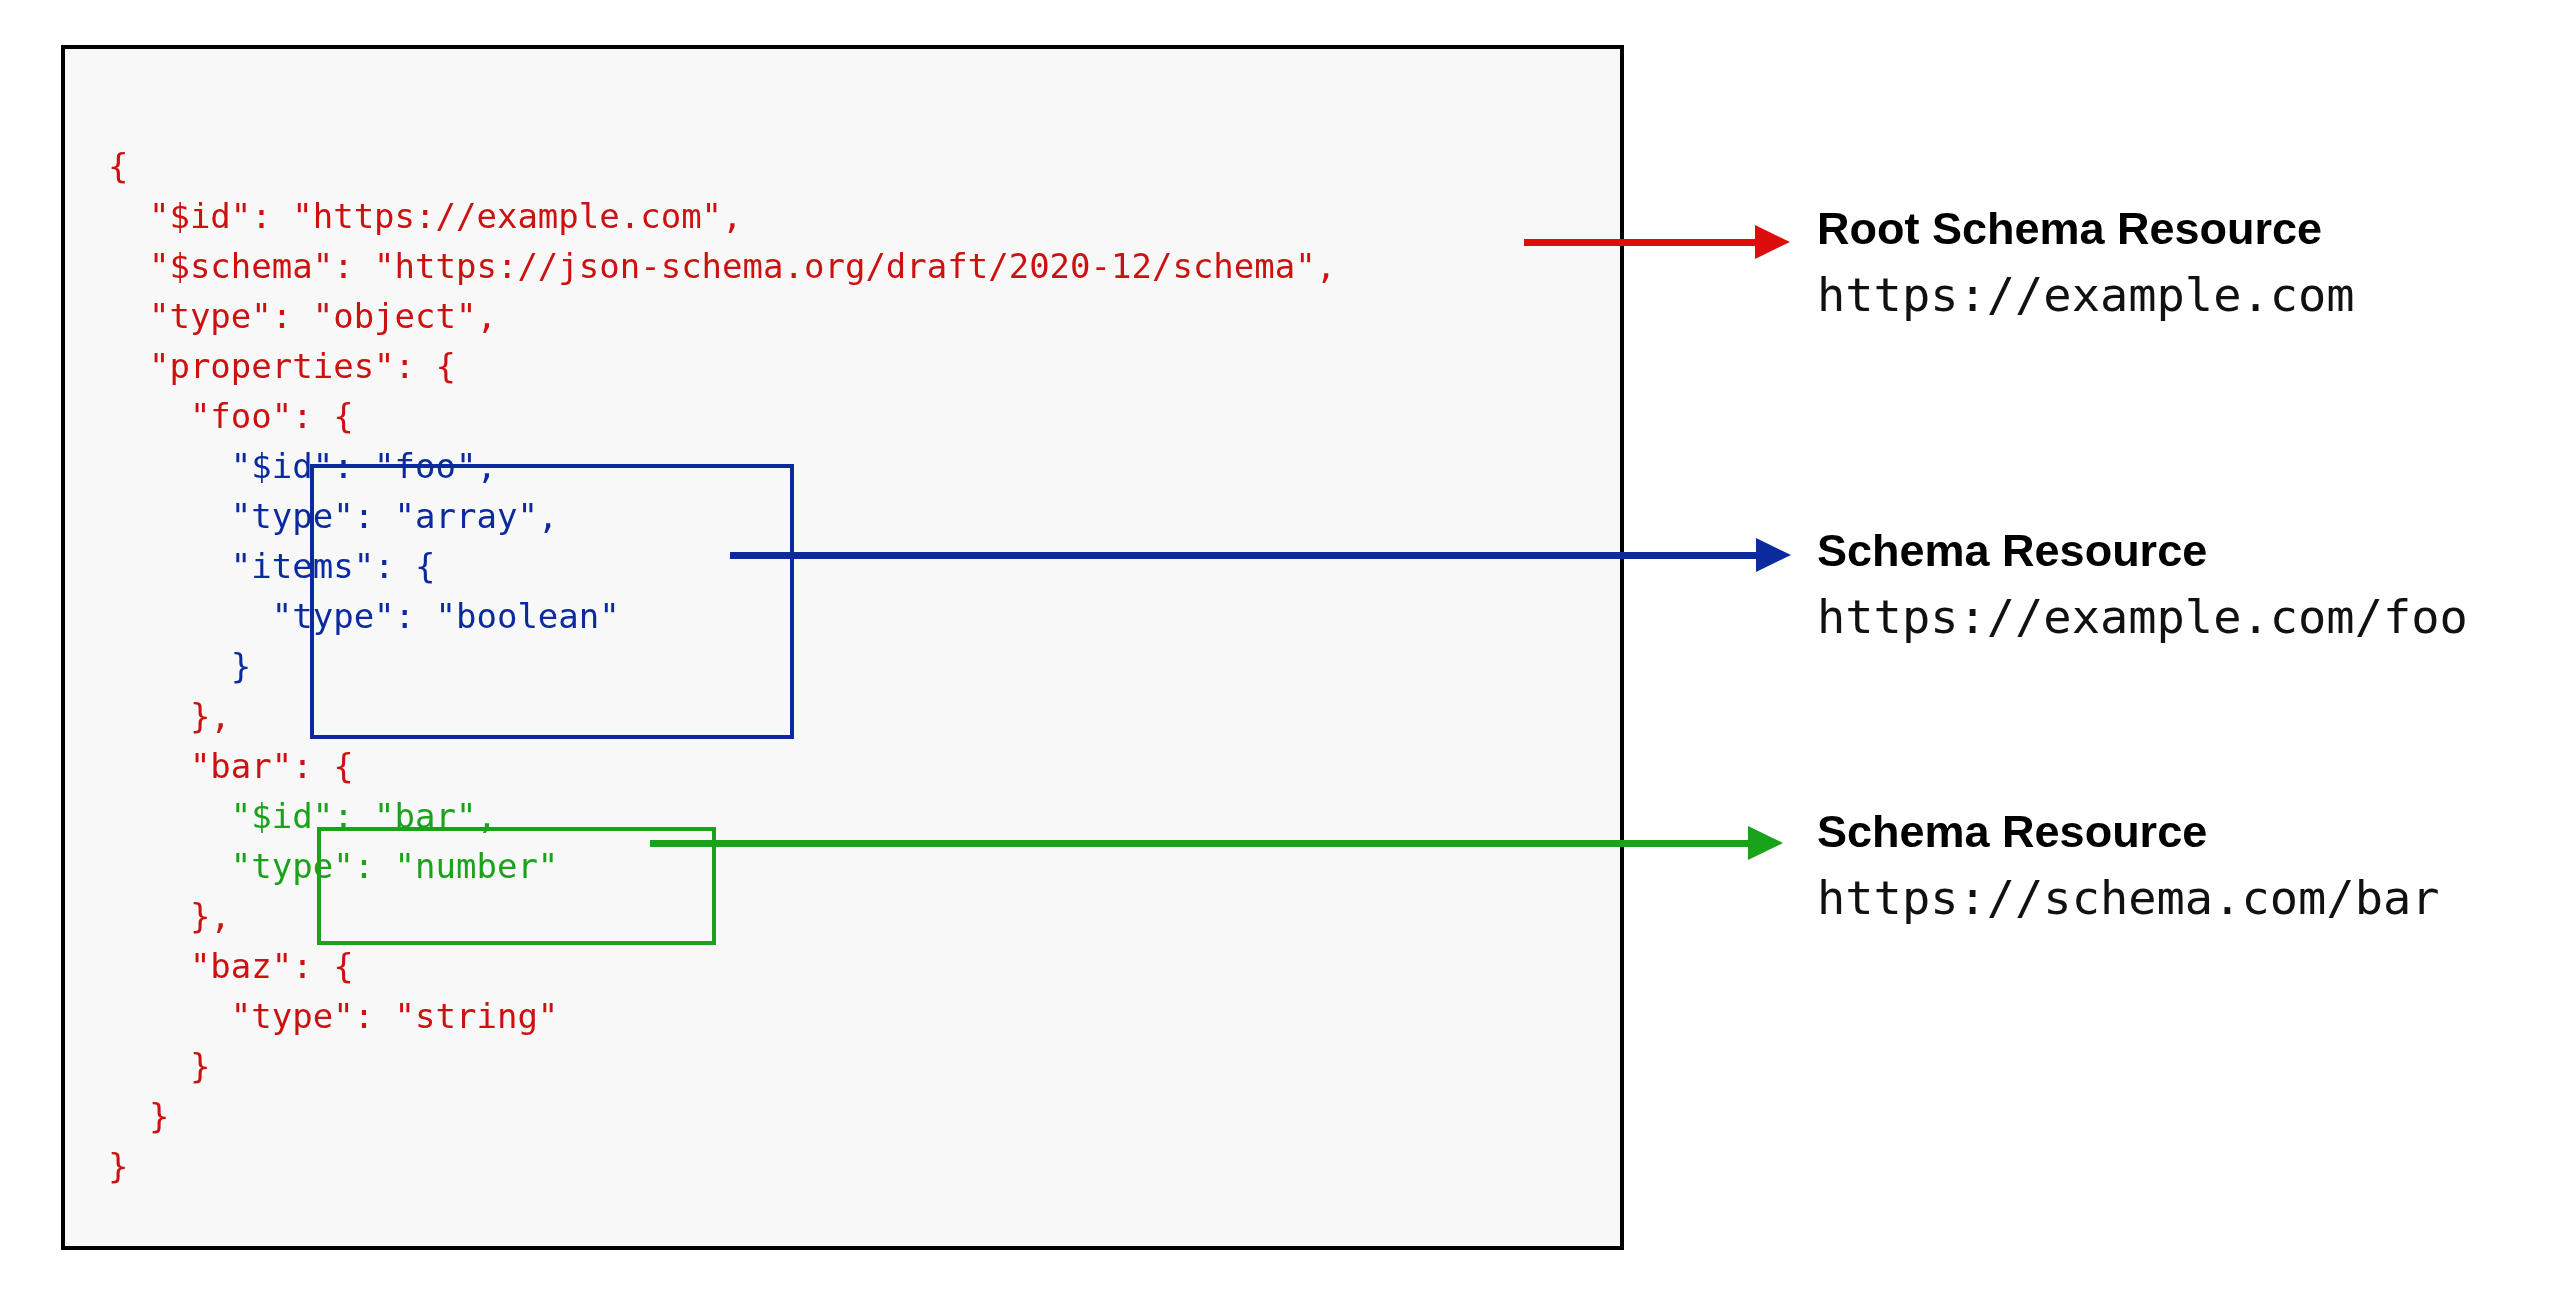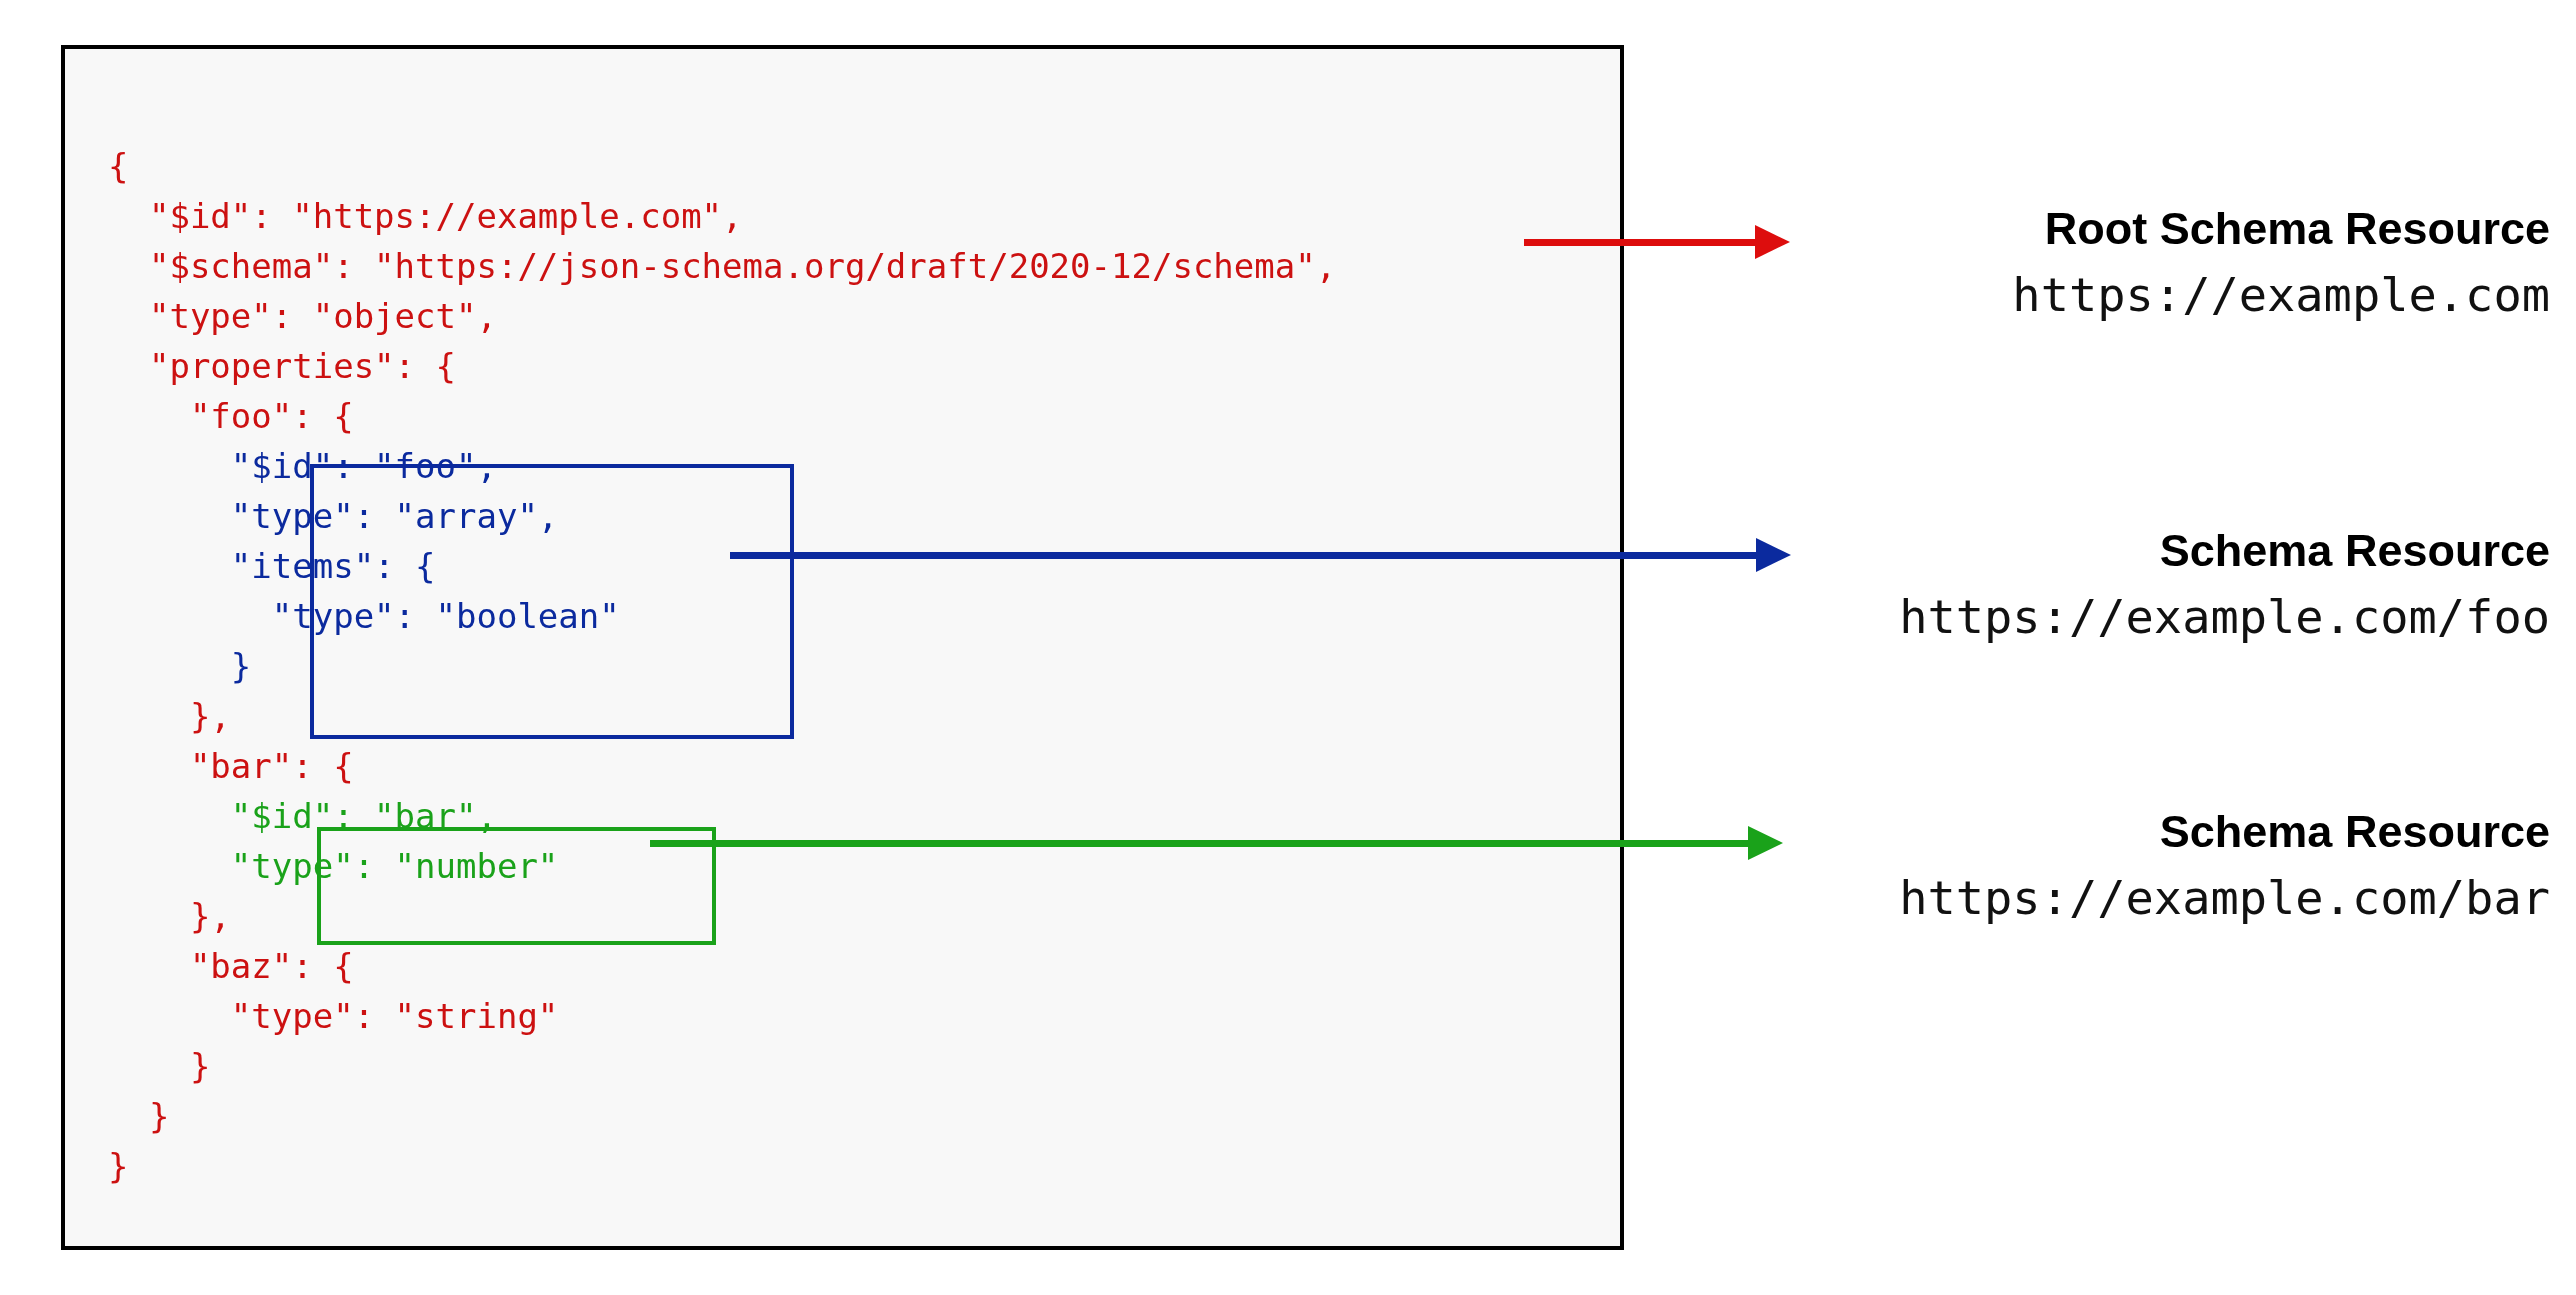--- a/index.html
+++ b/index.html
@@ -46,21 +46,21 @@
 
   #arrow-blue{left:730px; top:552px; width:1060px;}
   #arrow-blue .shaft{width:1026px; background:#0b2a9e;}
   #arrow-blue .head{left:1026px; border-left:35px solid #0b2a9e;}
 
   #arrow-green{left:650px; top:840px; width:1132px;}
   #arrow-green .shaft{width:1098px; background:#1aa21a;}
   #arrow-green .head{left:1098px; border-left:35px solid #1aa21a;}
 
   
-  .annot{position:absolute; left:1817px; width:733px;text-align:right;}
+  .annot{position:absolute; left:1817px; width:733px;}
   .annot .title{
     font-family:"Liberation Sans",sans-serif;
     font-weight:bold; font-size:45px; color:#000000;
     line-height:52px; white-space:nowrap;
   }
   .annot .url{
     margin-top:18.7px;
     font-family:"DejaVu Sans Mono","Liberation Mono",monospace;
     font-size:47px; color:#111111; line-height:42px; white-space:nowrap;
   }
@@ -100,15 +100,15 @@
   <div class="url">https://example.com</div>
 </div>
 
 <div class="annot" id="annot-foo">
   <div class="title">Schema Resource</div>
   <div class="url">https://example.com/foo</div>
 </div>
 
 <div class="annot" id="annot-bar">
   <div class="title">Schema Resource</div>
-  <div class="url">https://example.com/bar</div>
+  <div class="url">https://schema.com/bar</div>
 </div>
 
 
 </body></html>

